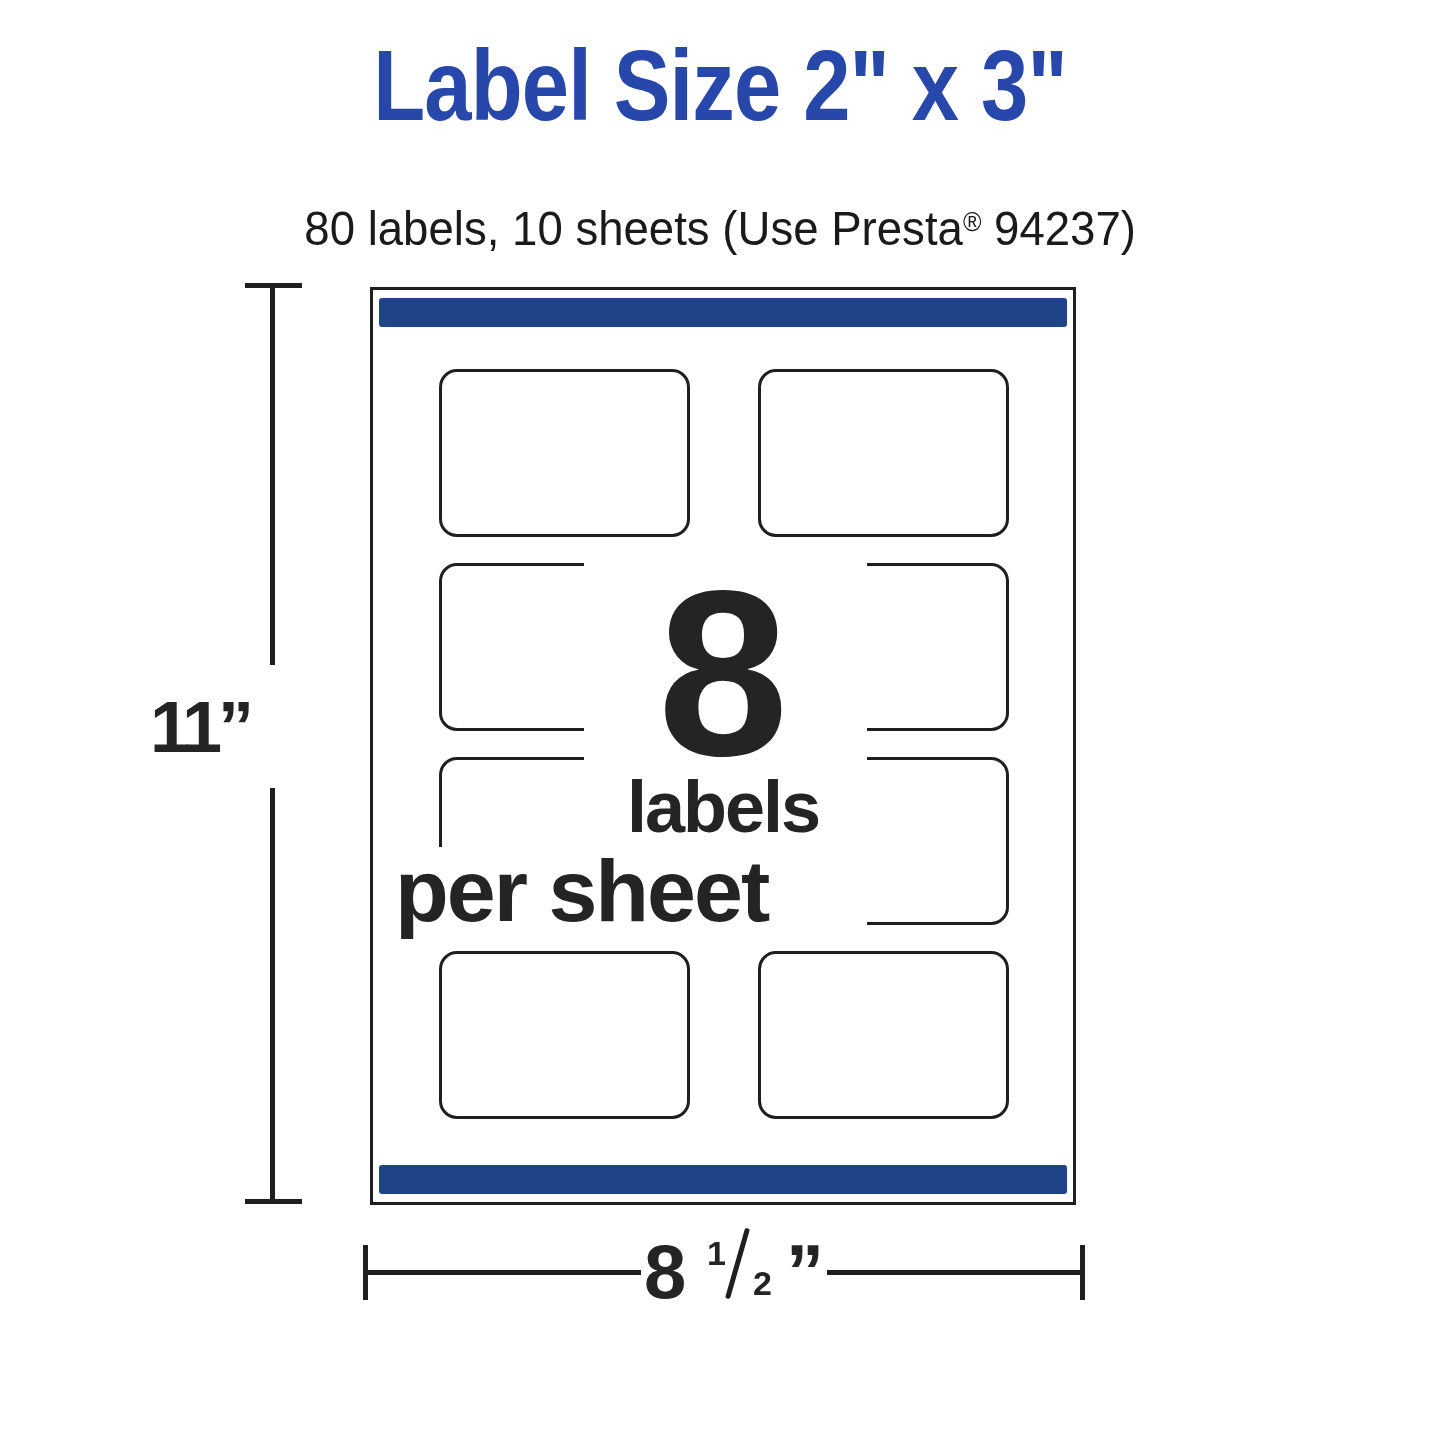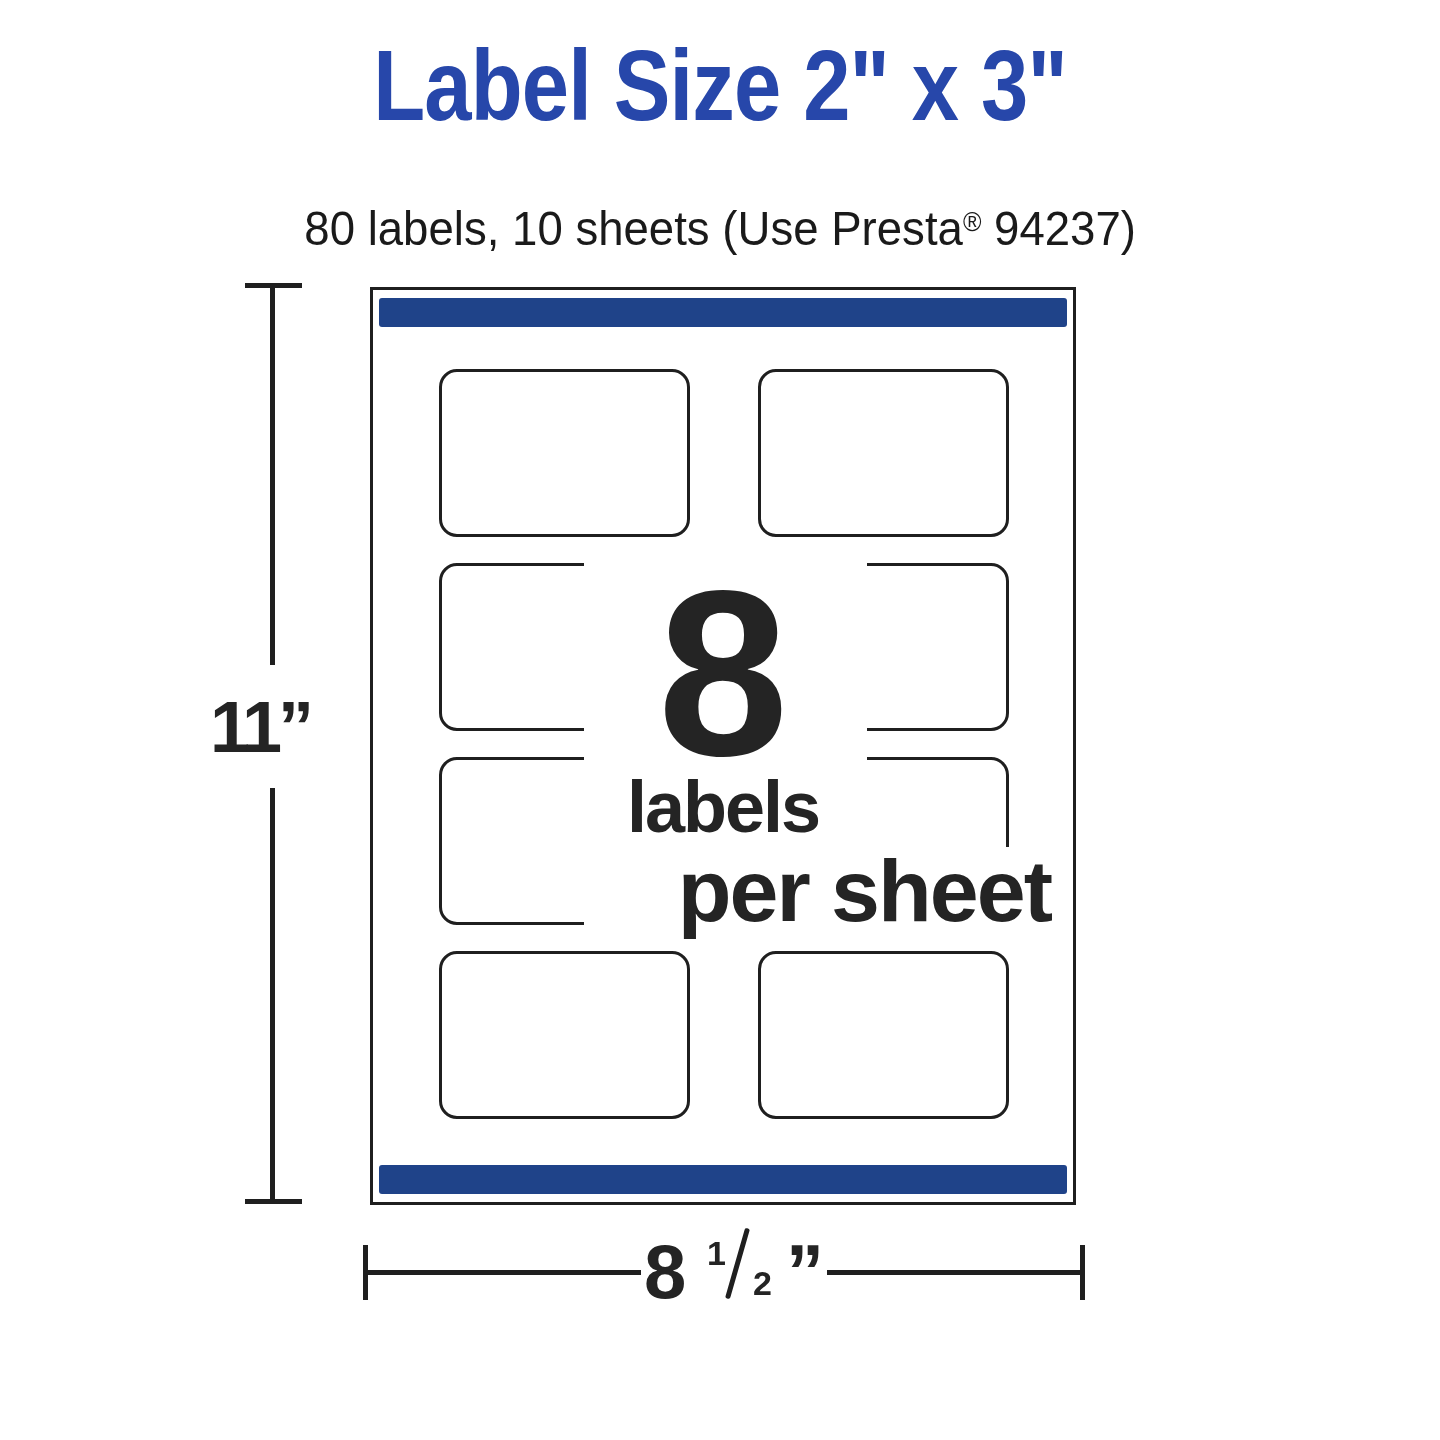--- a/index.html
+++ b/index.html
@@ -37,27 +37,27 @@
   .bar.bottom{bottom:8px;}
   .label-cell{
     position:absolute;width:251px;height:168px;background:#ffffff;
     border:3px solid var(--line);border-radius:18px;box-sizing:border-box;
   }
   .center-mask{position:absolute;left:211px;top:255px;width:283px;height:405px;background:#ffffff;}
   .count-line{position:absolute;left:0;right:0;top:266px;text-align:center;
     font-size:235px;line-height:1;font-weight:bold;color:var(--ink);}
   .cap-line1{position:absolute;left:0;right:0;top:481px;text-align:center;
     font-size:72px;line-height:1;font-weight:bold;letter-spacing:-2px;color:var(--ink);}
-  .cap-line2{position:absolute;left:0;right:0;top:557px;text-align:right;
+  .cap-line2{position:absolute;left:0;right:0;top:557px;text-align:left;
     font-size:88px;line-height:1;font-weight:bold;letter-spacing:-2px;color:var(--ink);}
   .cap-line2 span{display:inline-block;background:#ffffff;padding:0 22px;}
   
   .dline{background:var(--line);}
   .dim-height-label{
-    left:150px;top:691px;width:220px;text-align:center;
+    left:150px;top:691px;width:220px;text-align:left;
     font-size:72px;line-height:1;font-weight:bold;letter-spacing:-4px;color:var(--ink);
   }
   .fracnum{font-weight:bold;line-height:1;color:var(--ink);}
   
 </style>
 </head>
 <body>
 
 <div id="canvas">
 

